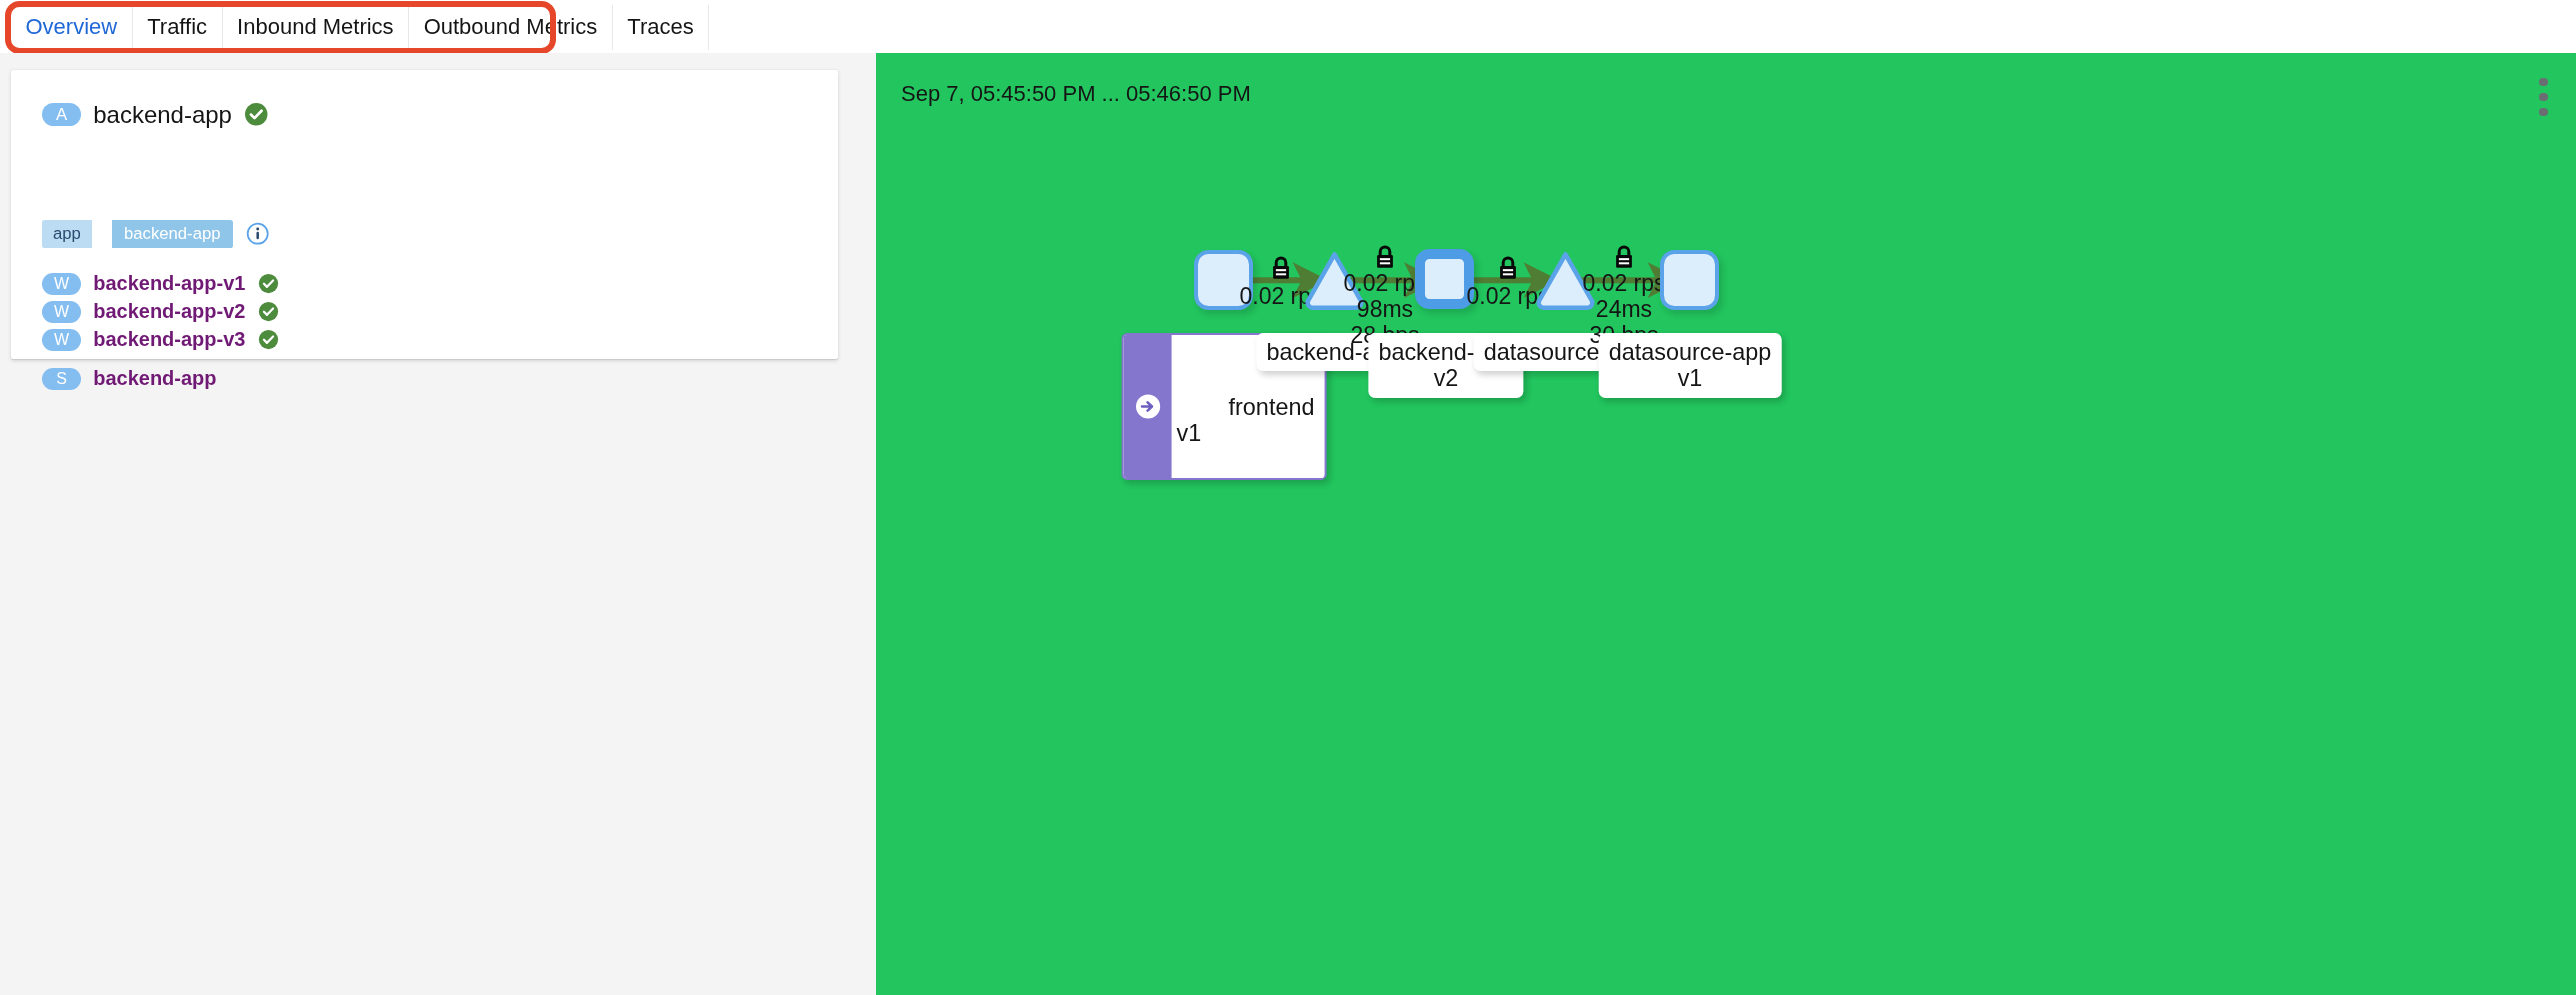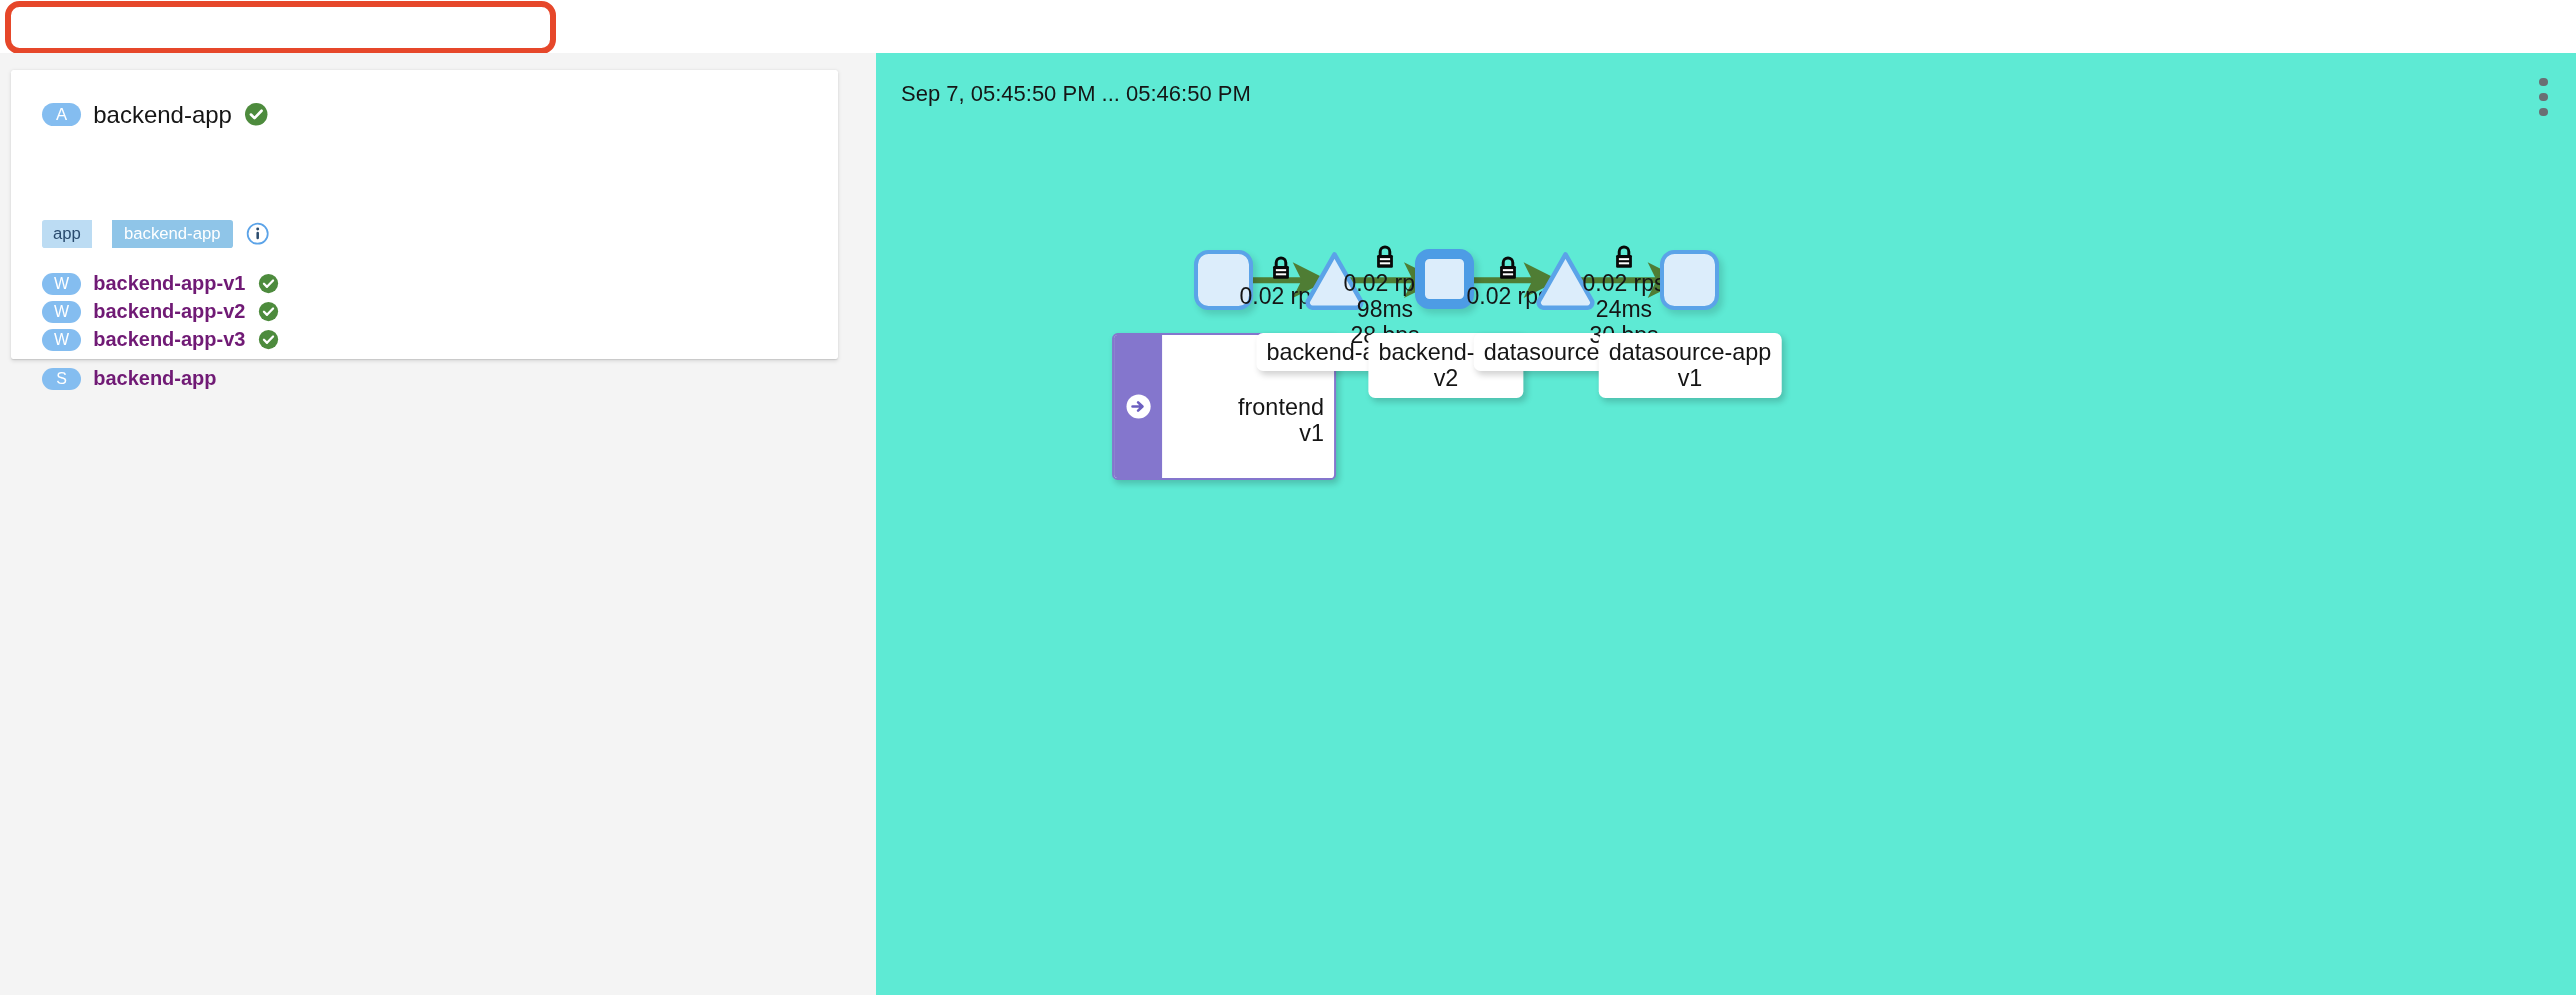--- a/index.html
+++ b/index.html
@@ -112,21 +112,21 @@
   }
   .wk-name { font-size: 20px; color: #701a75; cursor: pointer; font-weight: bold; }
   .wk-check { width: 21px; height: 21px; display: block; }
 
   .svc-list { position: absolute; left: 31px; top: 295px; }
 
   
   #graph-panel {
     position: absolute; left: 876px; top: 0;
     width: 1700px; height: 942px;
-    background: #5eead4;
+    background: #22c55e;
   }
   #graph-header {
     position: absolute; left: 0; top: 0;
     width: 1700px; height: 72px;
   }
   #graph-time {
     position: absolute; left: 25px; top: 28px;
     font-size: 22px; color: #151515;
   }
   #kebab {
@@ -172,22 +172,22 @@
     font-size: 23.4px;
     color: #151515;
     line-height: 1.12;
     text-align: center;
     padding: 6.1px 10px;
     white-space: pre;
     transform: translateX(-50%);
   }
   .node-label.with-badge {
     border: 2.2px solid #8476cd;
-    padding-left: 72px;
-    text-align: right;
+    padding-left: 53px;
+    text-align: left;
     border-radius: 5.6px;
   }
   .node-badge {
     position: absolute; left: 0; top: 0; bottom: 0;
     width: 48px;
     background: #8476cd;
     border-radius: 3.3px 0 0 3.3px;
     display: flex; align-items: center; justify-content: center;
   }
   .node-badge svg { width: 29px; height: 29px; display: block; }
@@ -206,20 +206,37 @@
   .lock-icon {
     position: absolute;
     transform: translateX(-50%);
     width: 25.6px; height: 29px;
   }
 </style>
 </head>
 <body>
 
 <div id="tabbar-wrap">
+  <div id="tabbar">
+    <div class="tab active">
+        <span>Overview</span>
+      </div>
+    <div class="tab">
+        <span>Traffic</span>
+      </div>
+    <div class="tab">
+        <span>Inbound Metrics</span>
+      </div>
+    <div class="tab">
+        <span>Outbound Metrics</span>
+      </div>
+    <div class="tab">
+        <span>Traces</span>
+      </div>
+  </div>
   <div id="tab-highlight"></div>
 </div>
 
 <div id="body-area">
 
   <div id="left-column">
     <div id="summary-card">
 
       <div class="app-title-row">
         <div class="badge-pill">A</div>

